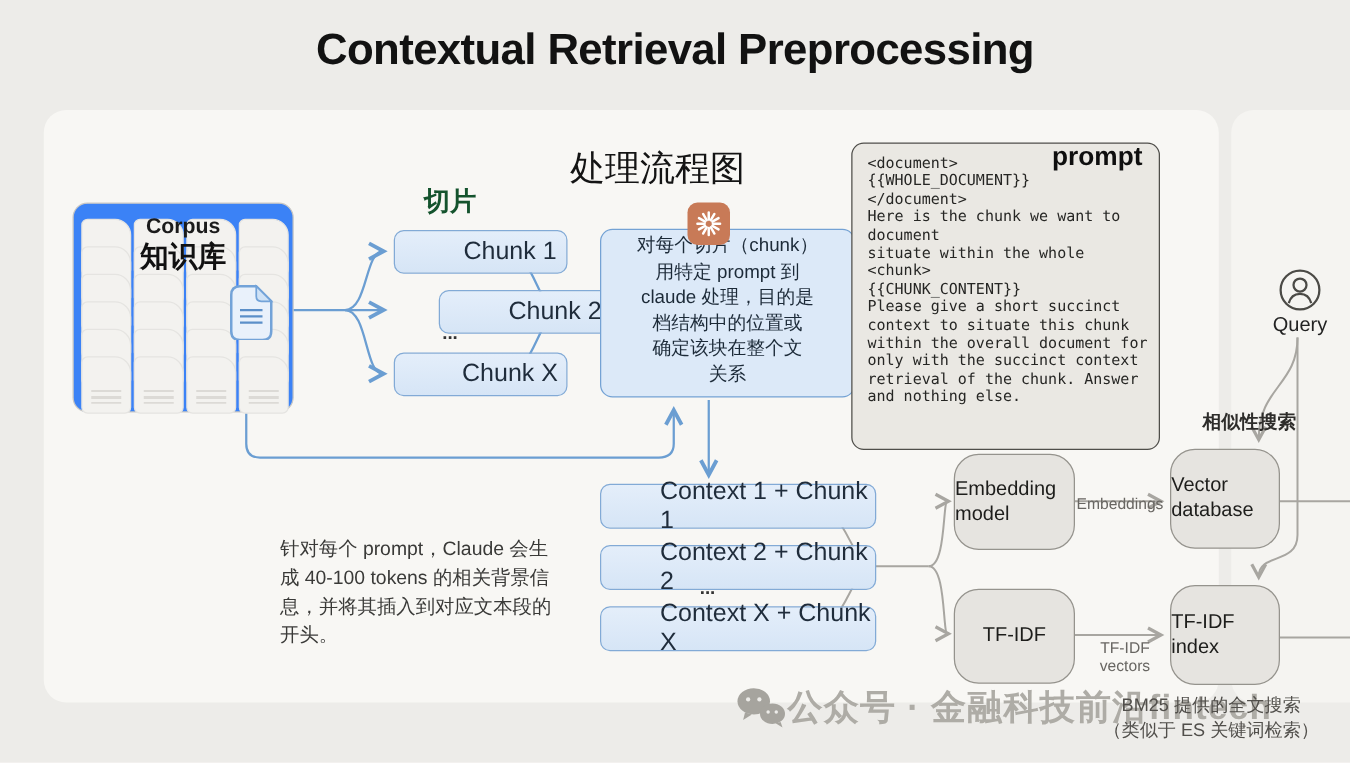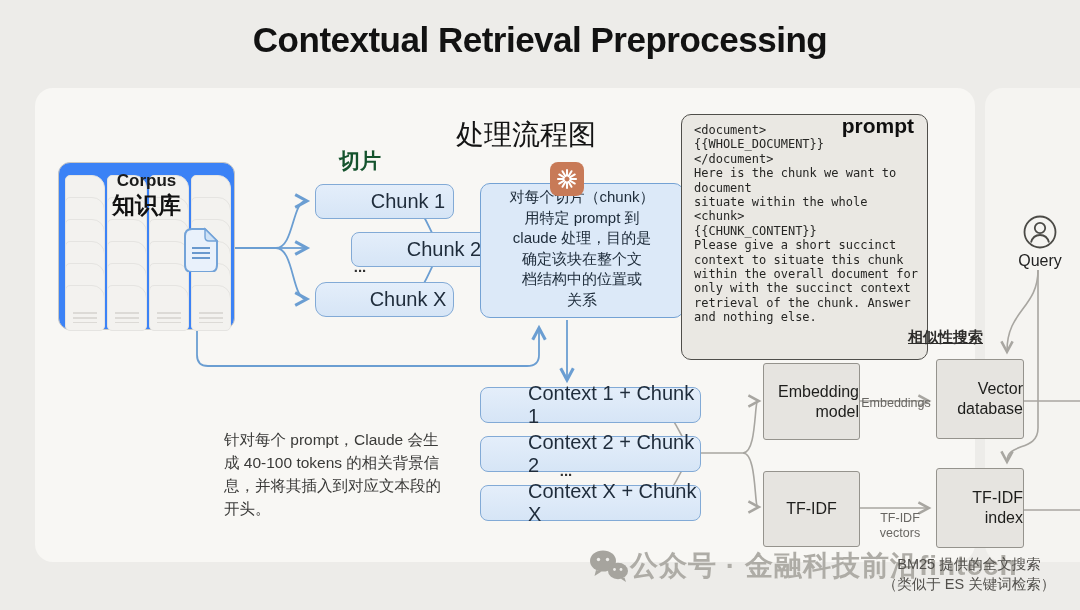--- a/index.html
+++ b/index.html
@@ -63,26 +63,26 @@
   .prompt-box .b{font-weight:400;}
   .prompt-label{
     position:absolute;top:4px;right:13px;
     font-family:"Liberation Sans","DejaVu Sans",sans-serif;
     font-size:21px;font-weight:800;color:#0f0f0f;
   }
   
   .note-left{position:absolute;left:224px;top:428px;width:260px;font-size:15.5px;line-height:23px;color:#3a3a38;z-index:3;}
   
   .graybox{
-    position:absolute;background:#e6e4e0;border:1.5px solid #95938d;border-radius:3px;z-index:3;
-    display:flex;align-items:center;justify-content:center;text-align:right;
+    position:absolute;background:#e6e4e0;border:1.5px solid #95938d;border-radius:20px;z-index:3;
+    display:flex;align-items:center;justify-content:center;text-align:left;
     font-size:16px;line-height:20px;font-weight:500;color:#1d1d1b;
   }
   .edge-label{position:absolute;font-size:12.5px;line-height:15px;color:#686662;text-align:center;z-index:3;}
-  .sim-label{position:absolute;left:908px;top:328px;width:84px;font-size:15px;font-weight:600;color:#2e2d2b;z-index:3;text-decoration:underline;}
+  .sim-label{position:absolute;left:962px;top:328px;width:84px;font-size:15px;font-weight:600;color:#2e2d2b;z-index:3;}
   .query-wrap{position:absolute;left:1014px;top:214px;width:52px;text-align:center;z-index:3;}
   .query-label{font-size:16px;color:#222;margin-top:2px;}
   
   .watermark{
     position:absolute;left:588px;top:547px;display:flex;align-items:center;gap:0;
     z-index:4;color:#aeaca6;font-size:28px;font-weight:600;letter-spacing:1px;white-space:nowrap;
   }
   .bm25{position:absolute;z-index:5;color:#514f4b;text-align:center;font-size:14.5px;}
   svg.overlay{position:absolute;left:0;top:0;z-index:2;}
 </style>
@@ -195,30 +195,30 @@
     </svg>
   </div>
 
   <div class="bluebox" style="left:315px;top:184px;width:90px;height:33px;">
       <span>Chunk 1</span>
     </div>
   <div class="bluebox" style="left:328px;top:232px;width:90px;height:33px;margin-left:23px;">
       <span>Chunk 2</span>
     </div>
   <div class="dots" style="left:315px;top:258px;width:90px;">...</div>
-  <div class="bluebox" style="left:315px;top:282px;width:90px;height:33px;border-radius:11px;">
+  <div class="bluebox" style="left:315px;top:282px;width:90px;height:33px;">
       <span>Chunk X</span>
     </div>
 
   <div class="claude-box">
     <div>对每个切片（chunk）</div>
     <div>用特定 prompt 到</div>
     <div>claude 处理，目的是</div>
+    <div>档结构中的位置或</div>
     <div>确定该块在整个文</div>
-    <div>档结构中的位置或</div>
     <div>关系</div>
   </div>
   <div class="claude-icon">
     <svg width="28" height="28" viewBox="0 0 34 34">
       <g stroke="#ffffff" stroke-width="2.4" stroke-linecap="round">
         <line x1="21" y1="17" x2="28" y2="17"></line>
           <line x1="20.5" y1="19" x2="26.5" y2="22.5"></line>
         <line x1="19" y1="20.5" x2="22.5" y2="26.5"></line>
           <line x1="17" y1="21" x2="17" y2="28"></line>
         <line x1="15" y1="20.5" x2="11.5" y2="26.5"></line>

